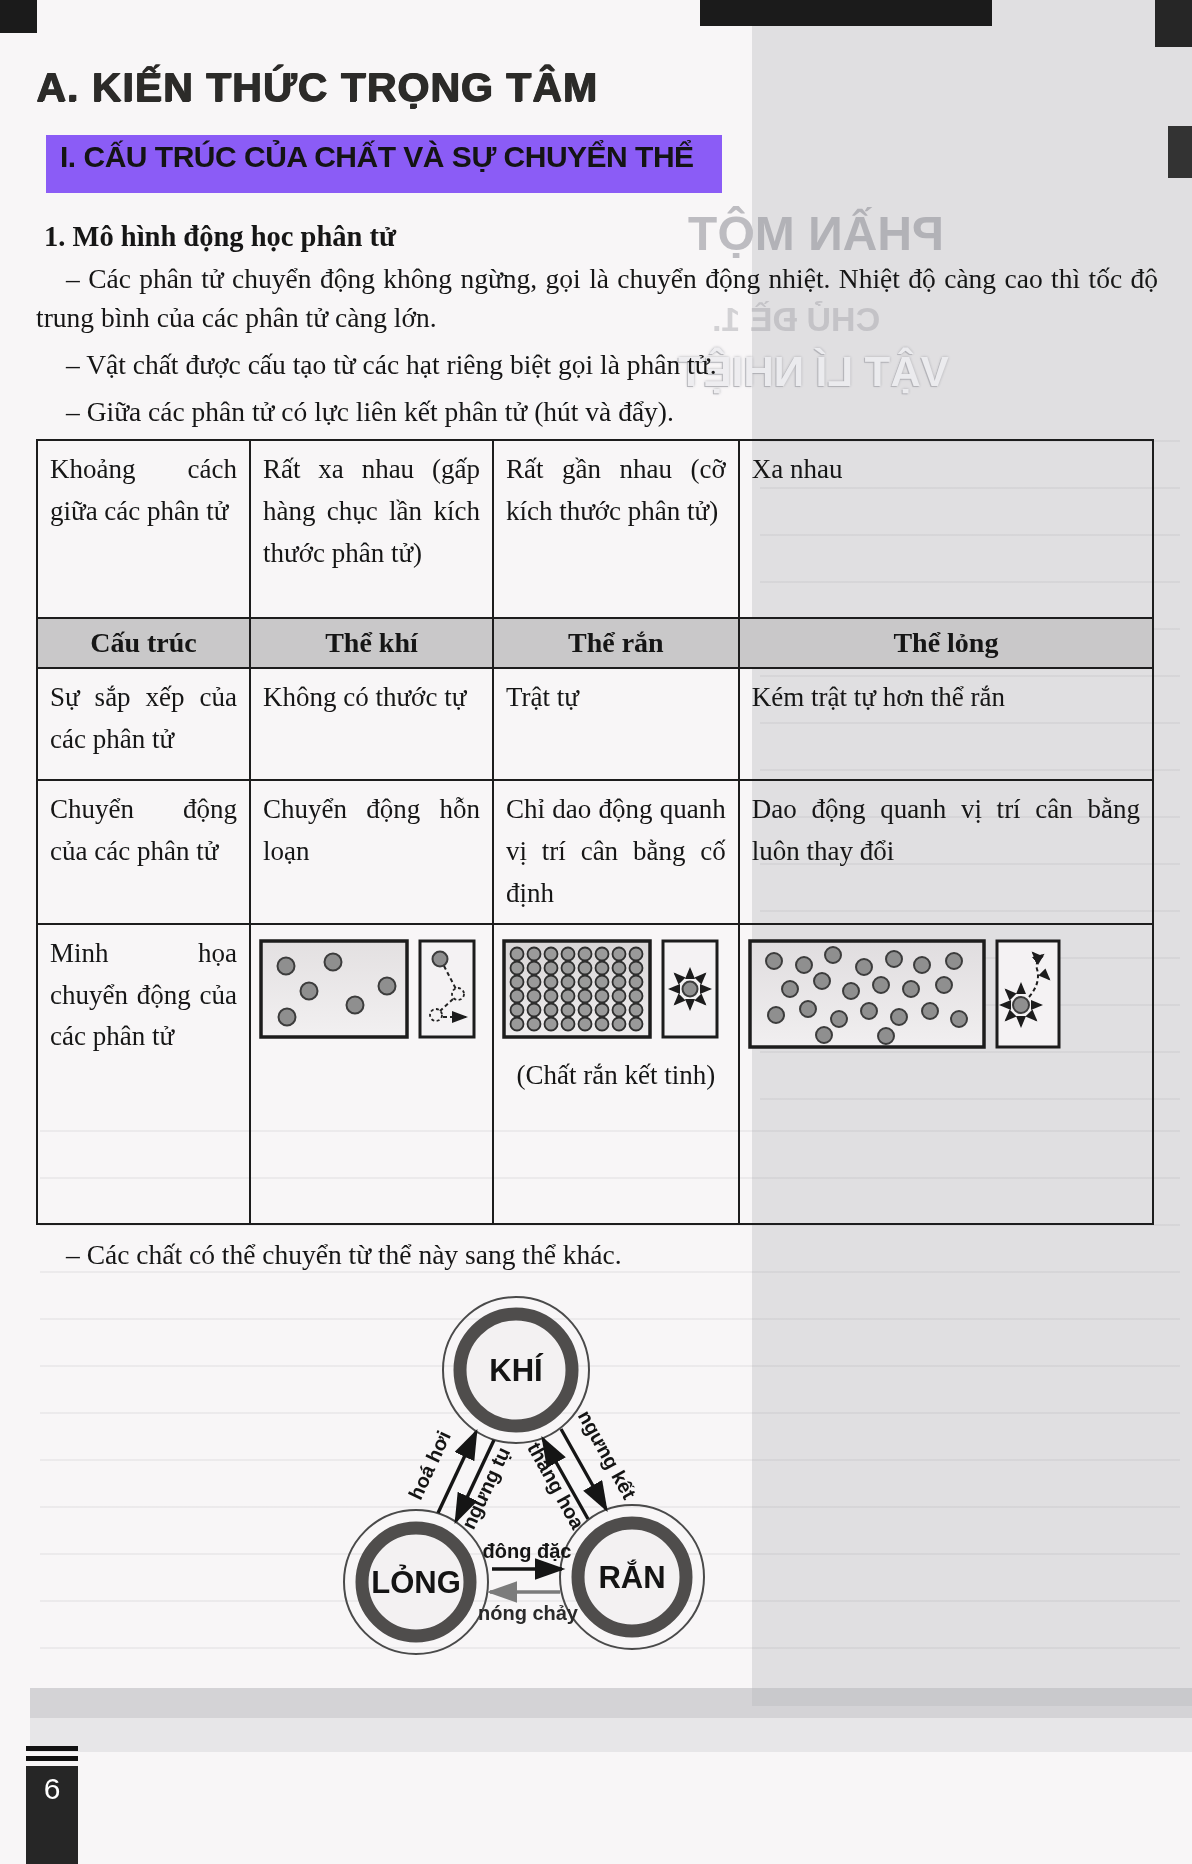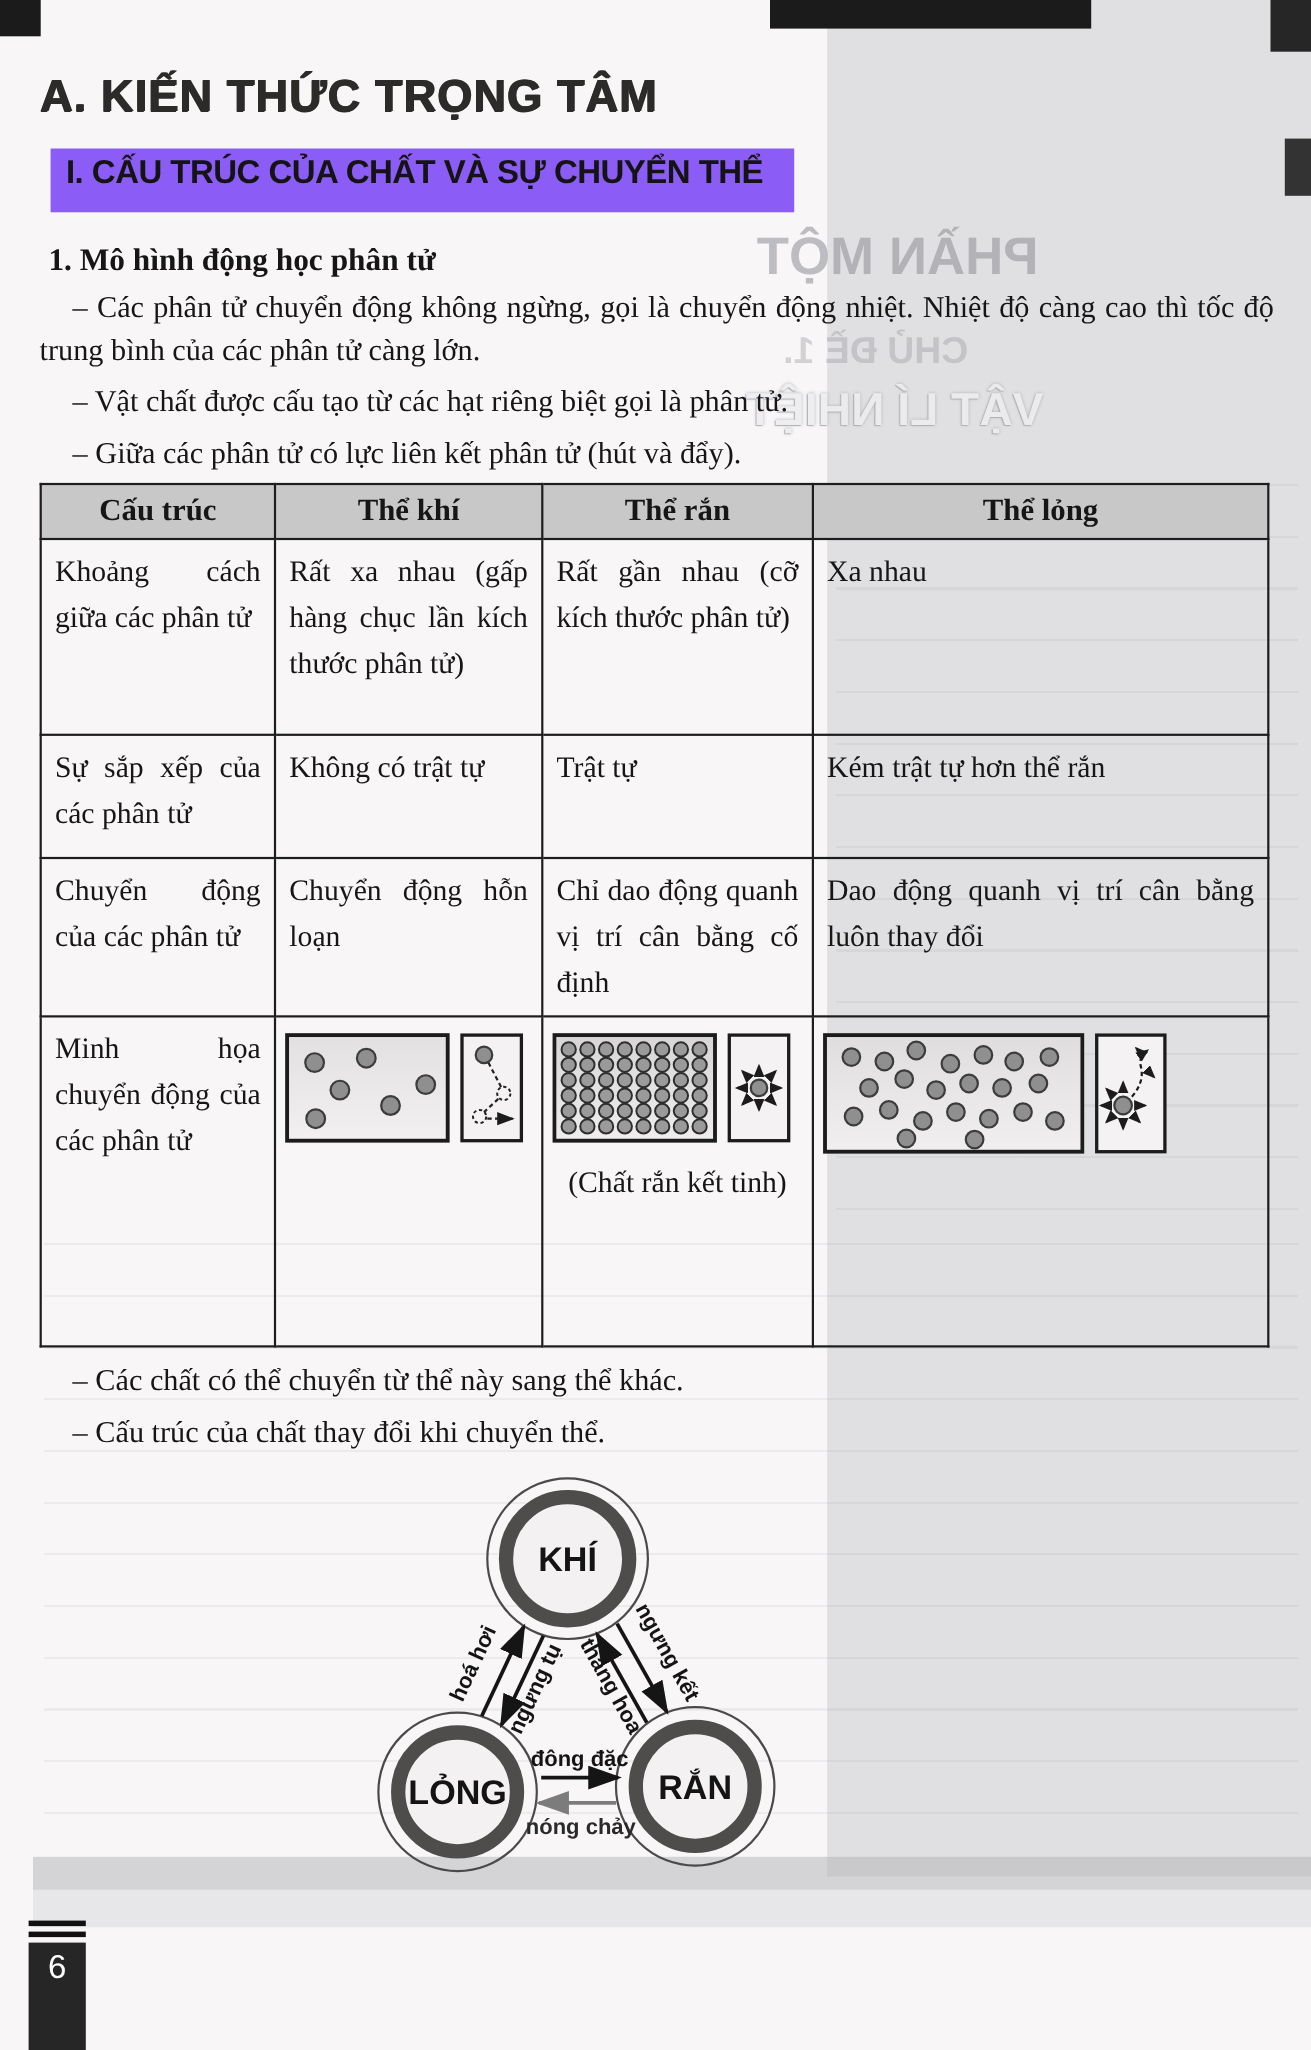--- a/index.html
+++ b/index.html
@@ -91,35 +91,35 @@
 
 
     <table>
       <colgroup>
           <col style="width:214px">
           <col style="width:243px">
           <col style="width:246px">
           <col style="width:415px">
         </colgroup>
       <tbody>
-          <tr>
+          <tr style="height:178px;">
+        <td>Khoảng cách giữa các phân tử</td>
+        <td>Rất xa nhau (gấp hàng chục lần kích thước phân tử)</td>
+        <td>Rất gần nhau (cỡ kích thước phân tử)</td>
+        <td>Xa nhau</td>
+      </tr>
+      <tr>
         <th>Cấu trúc</th>
         <th>Thể khí</th>
         <th>Thể rắn</th>
         <th>Thể lỏng</th>
       </tr>
-      <tr style="height:178px;">
-        <td>Khoảng cách giữa các phân tử</td>
-        <td>Rất xa nhau (gấp hàng chục lần kích thước phân tử)</td>
-        <td>Rất gần nhau (cỡ kích thước phân tử)</td>
-        <td>Xa nhau</td>
-      </tr>
       <tr style="height:112px;">
         <td>Sự sắp xếp của các phân tử</td>
-        <td>Không có trật tự</td>
+        <td>Không có thước tự</td>
         <td>Trật tự</td>
         <td>Kém trật tự hơn thể rắn</td>
       </tr>
       <tr style="height:118px;">
         <td>Chuyển động của các phân tử</td>
         <td>Chuyển động hỗn loạn</td>
         <td>Chỉ dao động quanh vị trí cân bằng cố định</td>
         <td>Dao động quanh vị trí cân bằng luôn thay đổi</td>
       </tr>
       <tr style="height:300px;">
@@ -314,21 +314,20 @@
               <line x1="48" y1="34" x2="54" y2="40" stroke="#1c1c1c" stroke-width="2" marker-end="url(#ah3)"></line>
               <line x1="44" y1="20" x2="38" y2="14" stroke="#1c1c1c" stroke-width="2" marker-end="url(#ah3)"></line>
             </svg>
           </div>
         </td>
       </tr>
     </tbody>
       </table>
 
     <p class="b">– Các chất có thể chuyển từ thể này sang thể khác.</p>
-    <p class="b">– Cấu trúc của chất thay đổi khi chuyển thể.</p>
 
     <div class="phase-wrap">
       <svg width="520" height="410" viewBox="0 0 520 410">
         <defs>
           <marker id="mh" markerWidth="10" markerHeight="9" refX="8" refY="3.2" orient="auto">
               <path d="M0,0 L9,3.2 L0,6.4 z" fill="#151515"></path>
             </marker>
           <marker id="mg" markerWidth="10" markerHeight="9" refX="8" refY="3.2" orient="auto">
               <path d="M0,0 L9,3.2 L0,6.4 z" fill="#7c7c7c"></path>
             </marker>

